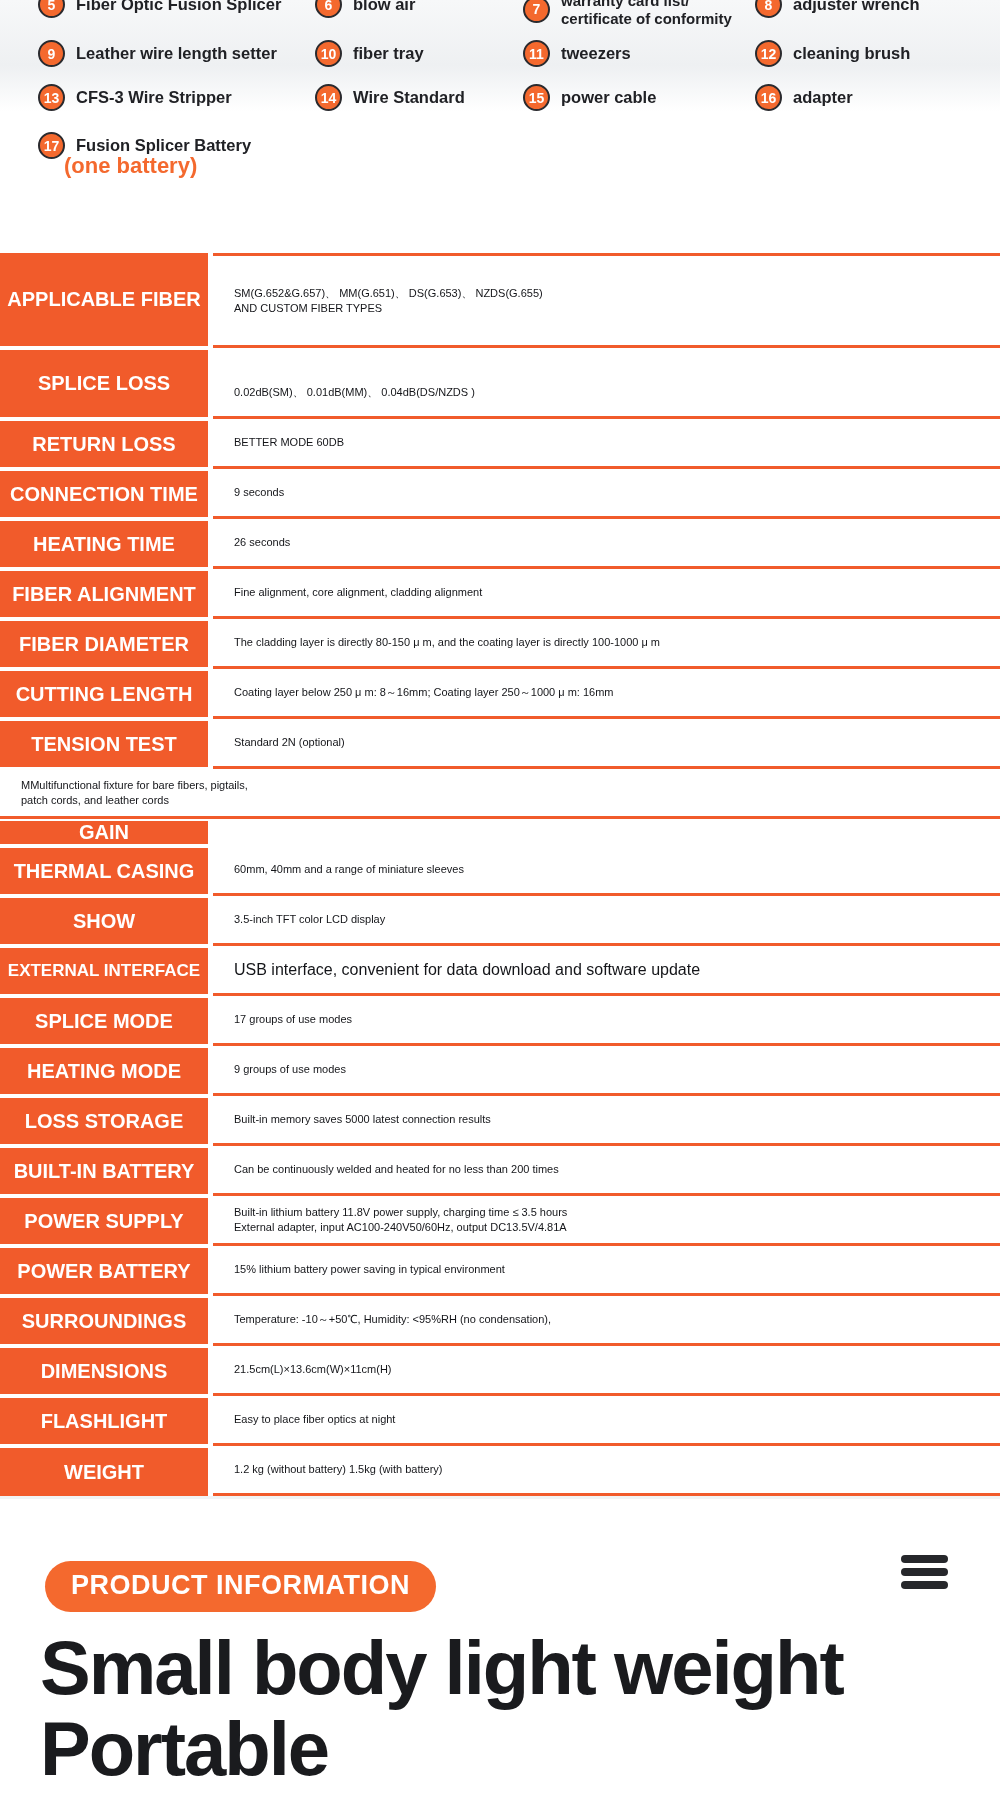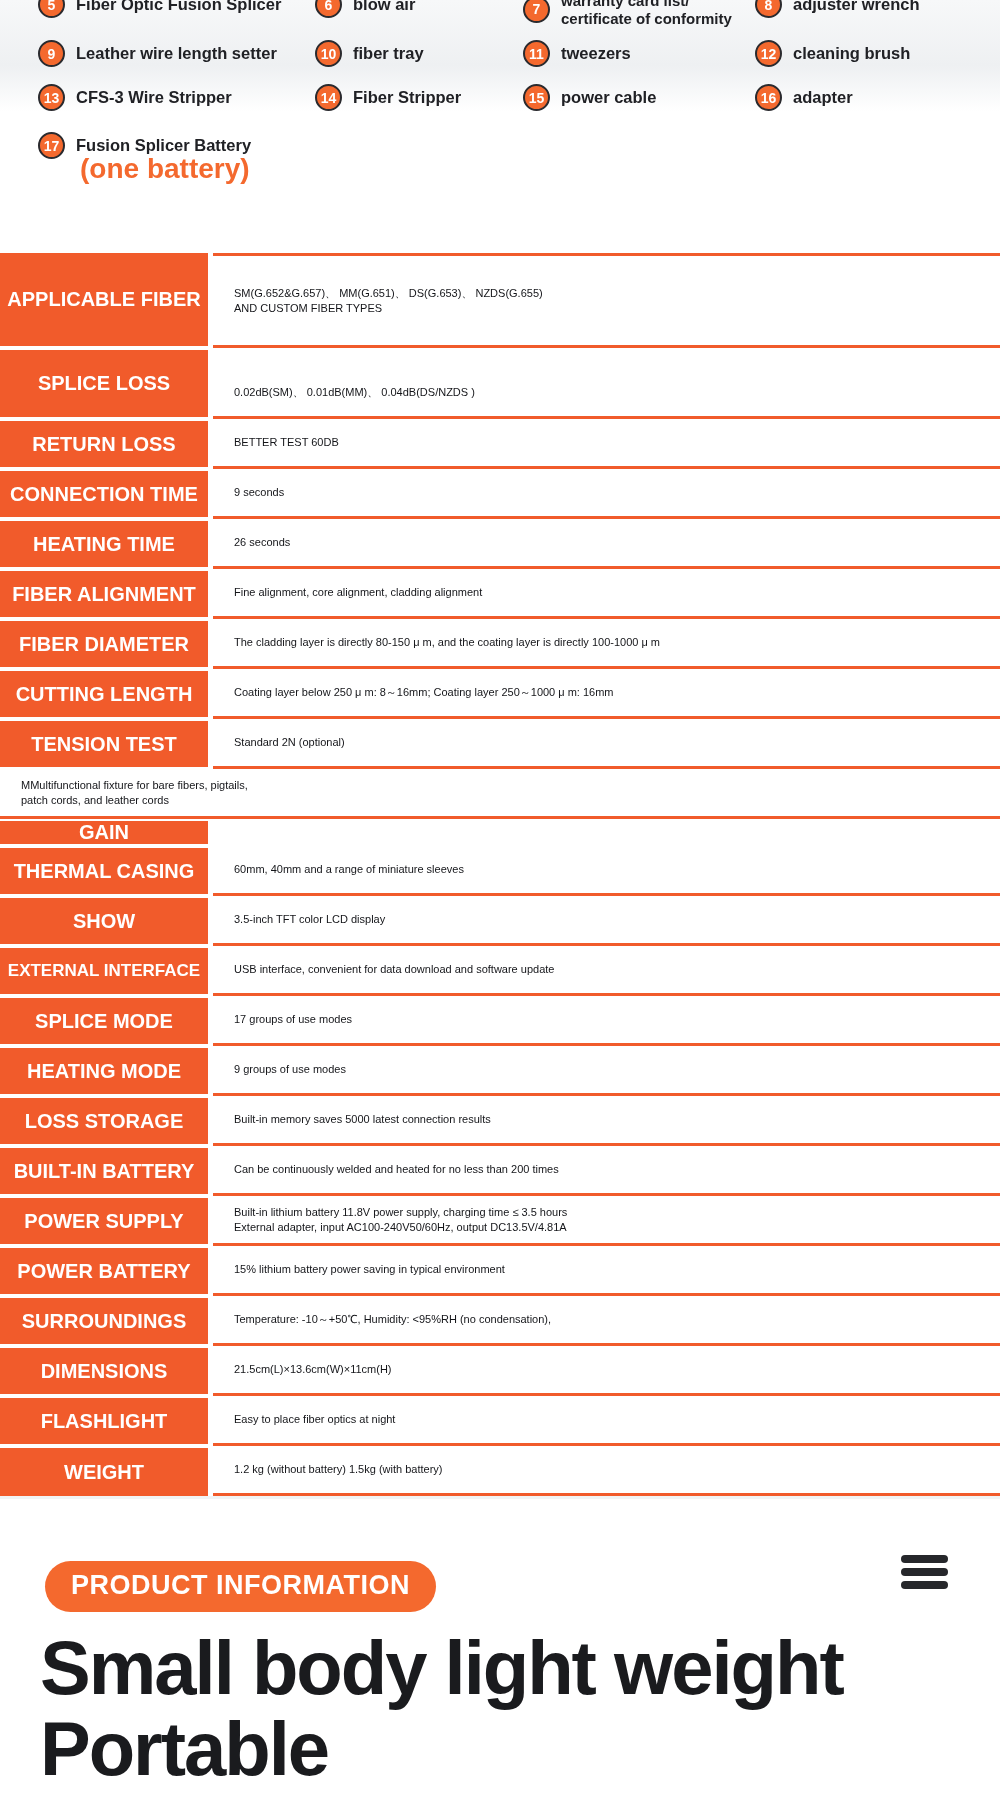--- a/index.html
+++ b/index.html
@@ -16,21 +16,21 @@
   .pack-num{
     width:23px;height:23px;flex:0 0 auto;border:2px solid #2a2a2e;border-radius:50%;
     background:var(--accent-light);color:#fff;font-weight:bold;font-size:14px;
     display:flex;align-items:center;justify-content:center;
   }
   .pack-label{font-size:16.5px;font-weight:600;color:#202125;line-height:1.18;}
   .pack-label.multi{font-size:15px;align-self:flex-start;padding-top:1px;}
   .pack-label div{white-space:nowrap;}
   .col0{left:38px}.col1{left:315px}.col2{left:523px}.col3{left:755px}
   .row0{top:-9px}.row1{top:40px}.row2{top:84px}.row3{top:132px}
-  .pack-note{position:absolute;left:80px;top:153px;color:var(--accent-light);font-size:28px;font-weight:bold;}
+  .pack-note{position:absolute;left:64px;top:153px;color:var(--accent-light);font-size:22px;font-weight:bold;}
   
   .spec{width:100%;}
   .spec-row{display:flex;align-items:stretch;}
   .spec-label{
     flex:0 0 208px;box-sizing:border-box;margin:2px 5px 2px 0;padding:0 5px;
     background:var(--accent);color:#ffffff;font-weight:bold;font-size:20px;
     display:flex;align-items:center;justify-content:center;text-align:center;
   }
   .spec-label span{white-space:nowrap;}
   .spec-row:first-child .spec-label{margin-top:0;}
@@ -112,21 +112,21 @@
   </div>
         <div class="pack-item col0 row2">
     <span class="pack-num">13</span>
     <span class="pack-label">
             <div>CFS-3 Wire Stripper</div>
           </span>
   </div>
         <div class="pack-item col1 row2">
     <span class="pack-num">14</span>
     <span class="pack-label">
-            <div>Fiber Stripper</div>
+            <div>Wire Standard</div>
           </span>
   </div>
         <div class="pack-item col2 row2">
     <span class="pack-num">15</span>
     <span class="pack-label">
             <div>power cable</div>
           </span>
   </div>
         <div class="pack-item col3 row2">
     <span class="pack-num">16</span>
@@ -160,21 +160,21 @@
         </div>
     <div class="spec-value fit-box" style="font-size: 11px; margin-top: 21px;">
           <div>0.02dB(SM)、 0.01dB(MM)、 0.04dB(DS/NZDS )</div>
         </div>
   </div>
       <div class="spec-row">
     <div class="spec-label fit-box">
           <span>RETURN LOSS</span>
         </div>
     <div class="spec-value fit-box" style="font-size: 11px;">
-          <div>BETTER TEST 60DB</div>
+          <div>BETTER MODE 60DB</div>
         </div>
   </div>
       <div class="spec-row">
     <div class="spec-label fit-box">
           <span>CONNECTION TIME</span>
         </div>
     <div class="spec-value fit-box" style="font-size: 11px;">
           <div>9 seconds</div>
         </div>
   </div>
@@ -242,21 +242,21 @@
           <span>SHOW</span>
         </div>
     <div class="spec-value fit-box" style="font-size: 11px;">
           <div>3.5-inch TFT color LCD display</div>
         </div>
   </div>
       <div class="spec-row">
     <div class="spec-label fit-box" style="font-size: 17px;">
           <span>EXTERNAL INTERFACE</span>
         </div>
-    <div class="spec-value fit-box" style="font-size: 11px;">
+    <div class="spec-value fit-box" style="font-size: 16px;">
           <div>USB interface, convenient for data download and software update</div>
         </div>
   </div>
       <div class="spec-row">
     <div class="spec-label fit-box">
           <span>SPLICE MODE</span>
         </div>
     <div class="spec-value fit-box" style="font-size: 11px;">
           <div>17 groups of use modes</div>
         </div>

